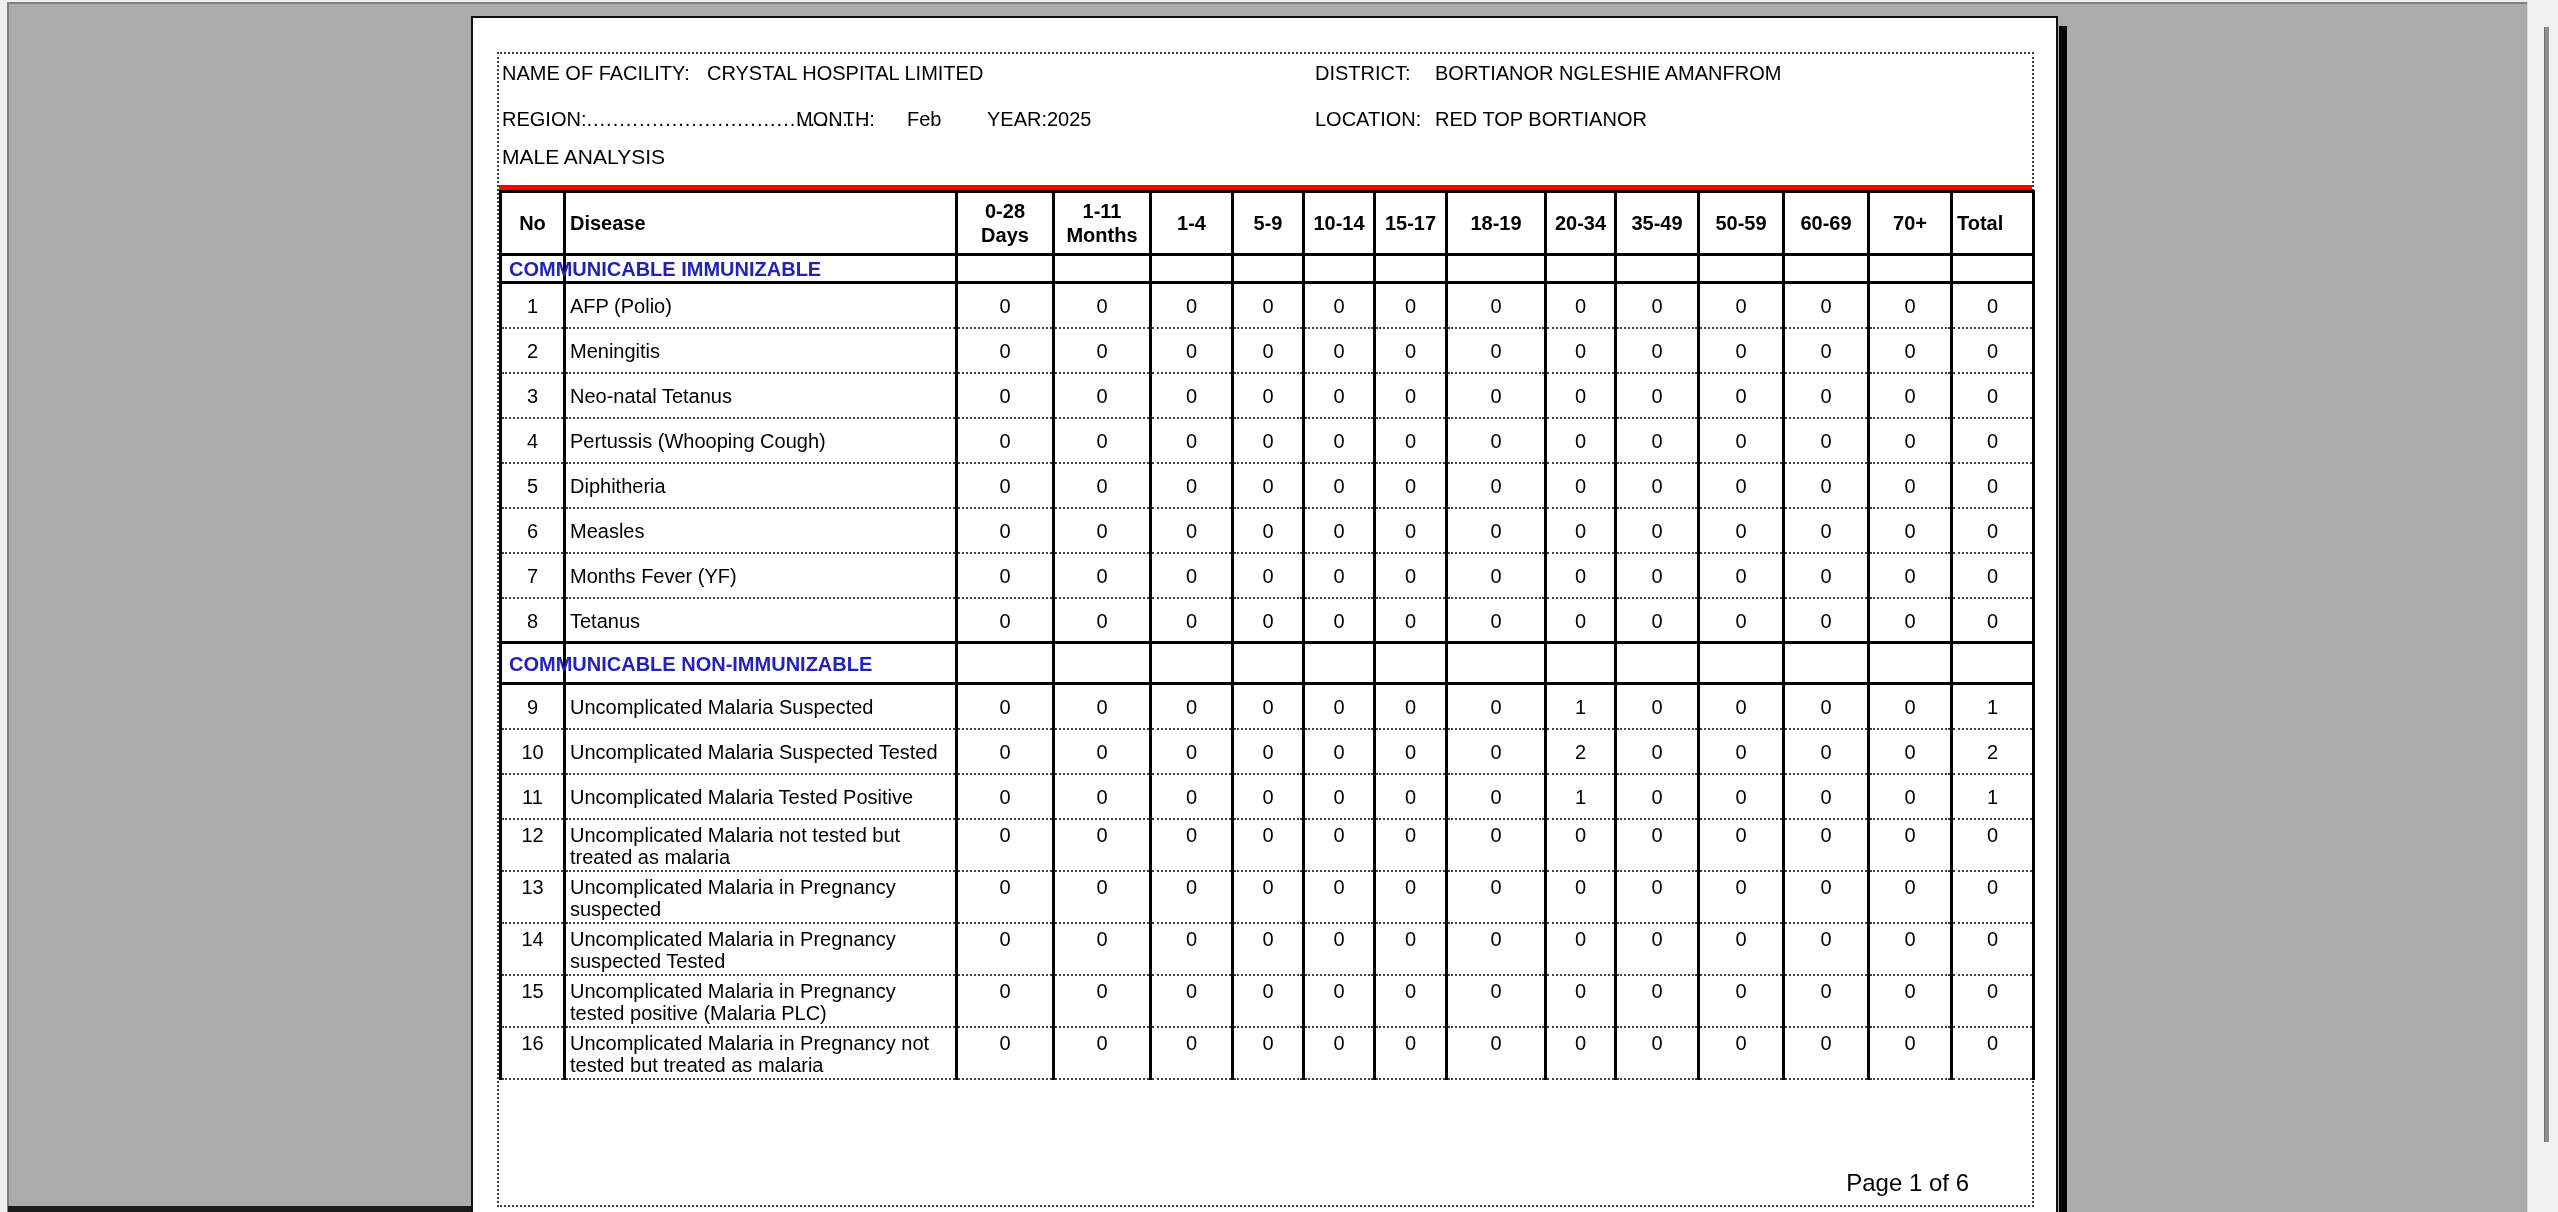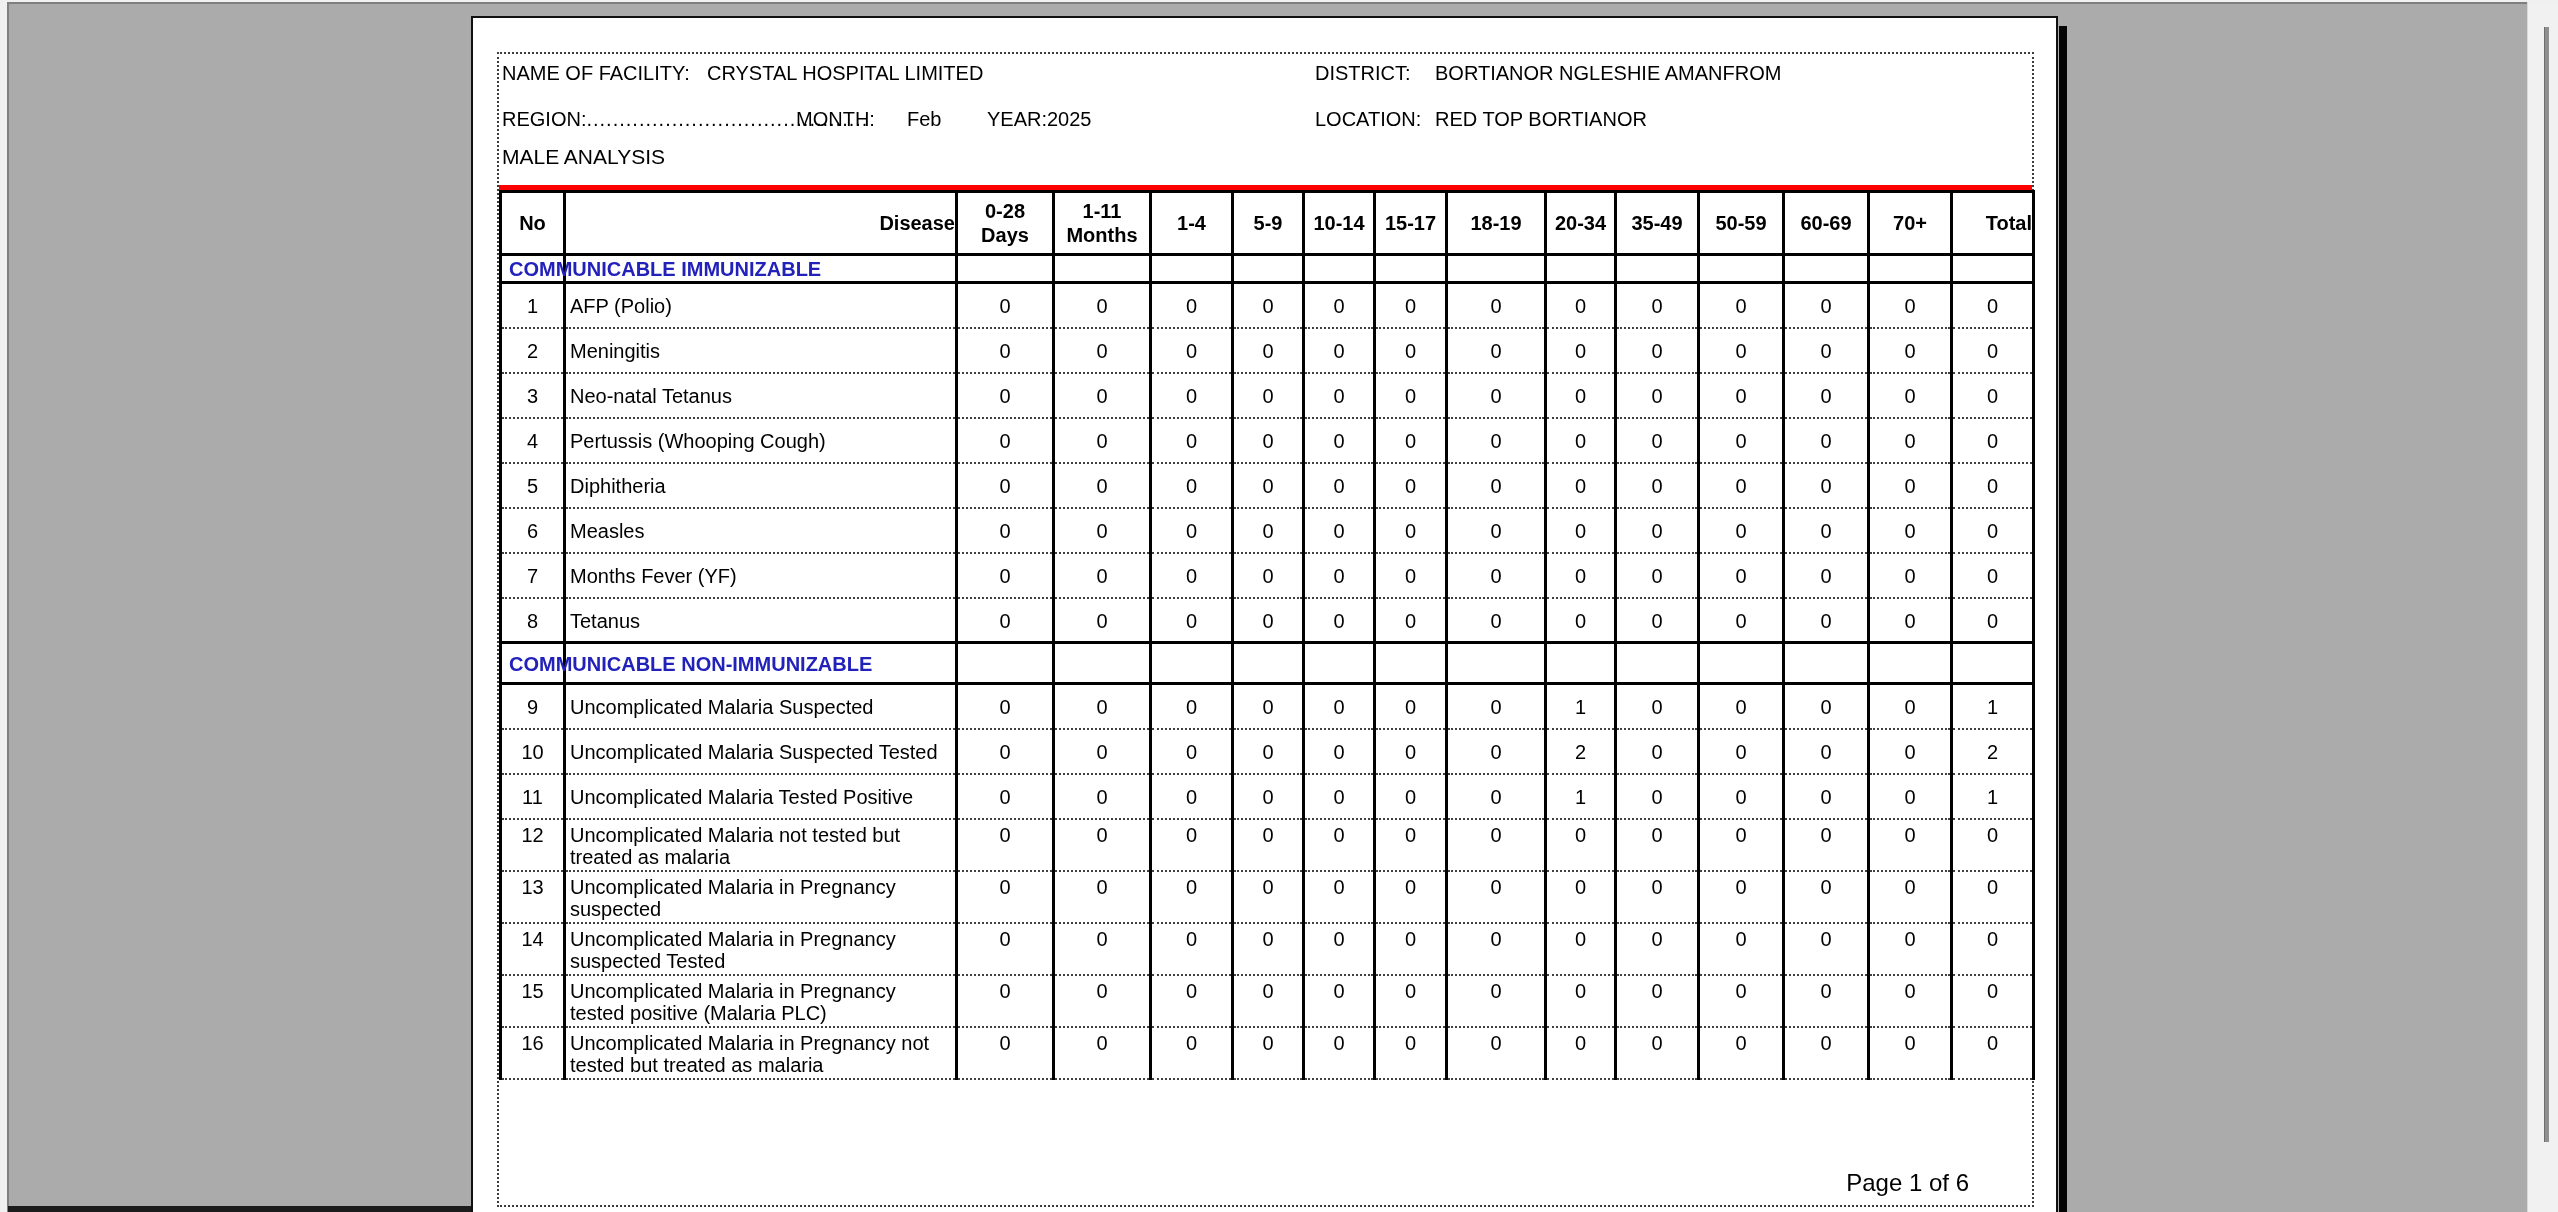--- a/index.html
+++ b/index.html
@@ -33,21 +33,21 @@
 
   
   #redline { left:26px; top:167px; width:1533px; height:5px; background:#ff0000; }
   #tbl-wrap { left:26px; top:172px; width:1533px; }
   table { border-collapse:collapse; table-layout:fixed; width:1533px;
           border:3px solid #000; border-bottom:2px dotted #404040;padding-left:16px; }
   th, td { border-left:3px solid #000; padding:0; vertical-align:top;
            font-size:20px; overflow:hidden; }
   thead th { border-bottom:3px solid #000; font-weight:bold; vertical-align:middle;
              text-align:center; height:63px; line-height:24px; }
-  thead th.l { text-align:right; padding-left:4px; }
+  thead th.l { text-align:left; padding-left:4px; }
   tr.sec td { border-top:3px solid #000; border-bottom:3px solid #000; }
   tr.sec1 td { height:26px; } tr.sec2 td { height:41px; }
   td.title { font-weight:bold; color:#2222bb; white-space:nowrap; padding-left:7px;
              background-image:linear-gradient(to right,transparent 0,transparent 61px,#000 61px,#000 64px,transparent 64px);
              background-repeat:no-repeat; }
   tr.sec1 td.title { padding-top:2px; } tr.sec2 td.title { padding-top:9px; }
   tr.data td { border-bottom:2px dotted #404040; }
   tr.data { height:45px; } tr.data.tall { height:52px; }
   td.no  { text-align:center; padding-top:11px; }
   td.dis { text-align:left; padding:11px 3px 0 4px; line-height:22px; }

